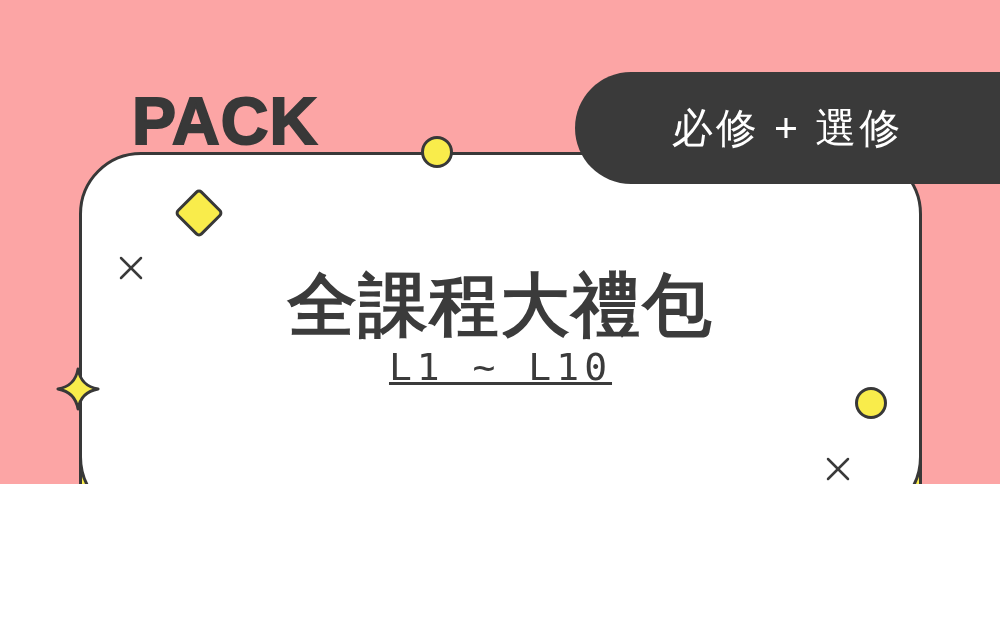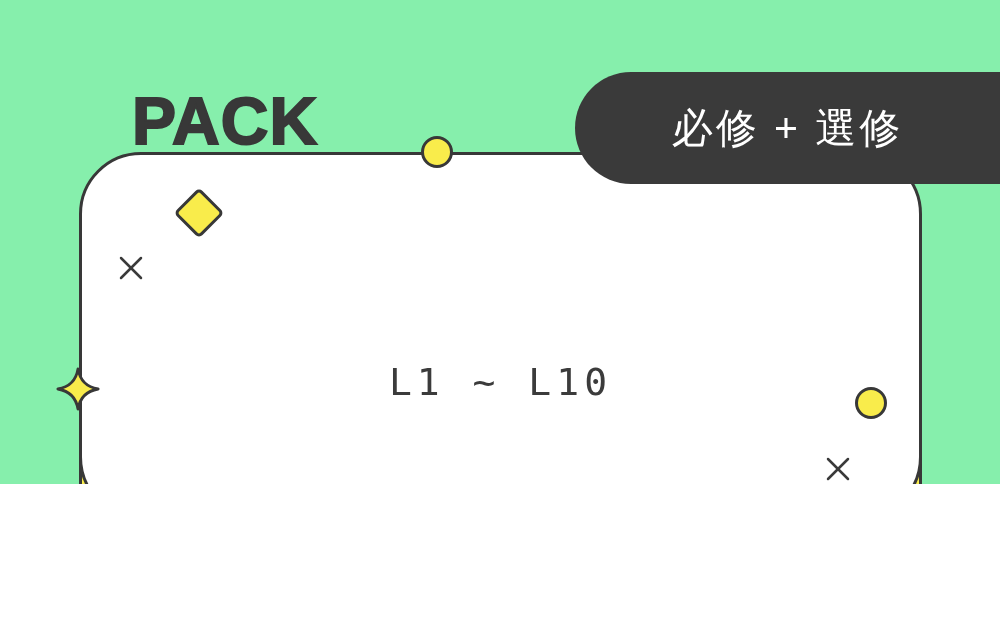--- a/index.html
+++ b/index.html
@@ -5,21 +5,21 @@
   html, body {
     margin: 0;
     padding: 0;
     background: #ffffff;
     font-family: "Liberation Sans", sans-serif;
   }
   .banner {
     position: relative;
     width: 1000px;
     height: 484px;
-    background: #86efac;
+    background: #fca5a5;
     overflow: hidden;
   }
   
   .yellow-layer {
     position: absolute;
     left: 79px;
     top: 185px;
     width: 843px;
     height: 367px;
     box-sizing: border-box;
@@ -81,29 +81,30 @@
     text-align: center;
     font-size: 69px;
     font-weight: bold;
     letter-spacing: 2px;
     color: #3b3b3b;
     z-index: 3;
   }
   .subtitle {
     position: absolute;
     left: 79px;
-    top: 360px;
+    top: 345px;
     width: 843px;
     text-align: center;
     font-family: "DejaVu Sans Mono", monospace;
     font-size: 38px;
     font-weight: 500;
     letter-spacing: 5px;
     color: #3b3b3b;
     z-index: 3;
+    text-decoration: underline;
   }
   .deco { position: absolute; z-index: 5; }
   .diamond {
     left: 181px;
     top: 195px;
     width: 30px;
     height: 30px;
     background: #f9ec4b;
     border: 3px solid #383838;
     border-radius: 5px;
@@ -131,20 +132,21 @@
   <div class="yellow-layer"></div>
 
   <div class="card"></div>
 
   <div class="pack-title">PACK</div>
 
   <div class="badge">
     <span class="badge-label">必修 + 選修</span>
   </div>
 
+  <div class="main-title">全課程大禮包</div>
 
   <div class="subtitle">L1 ~ L10</div>
 
   <div class="deco diamond"></div>
 
   <div class="deco dot dot-top"></div>
   <div class="deco dot dot-right"></div>
 
   <svg class="deco x-mark-1" width="26" height="26" viewBox="0 0 26 26">
     <line x1="3" y1="3" x2="23" y2="23" stroke="#3a3a3a" stroke-width="2.5" stroke-linecap="round"></line>

